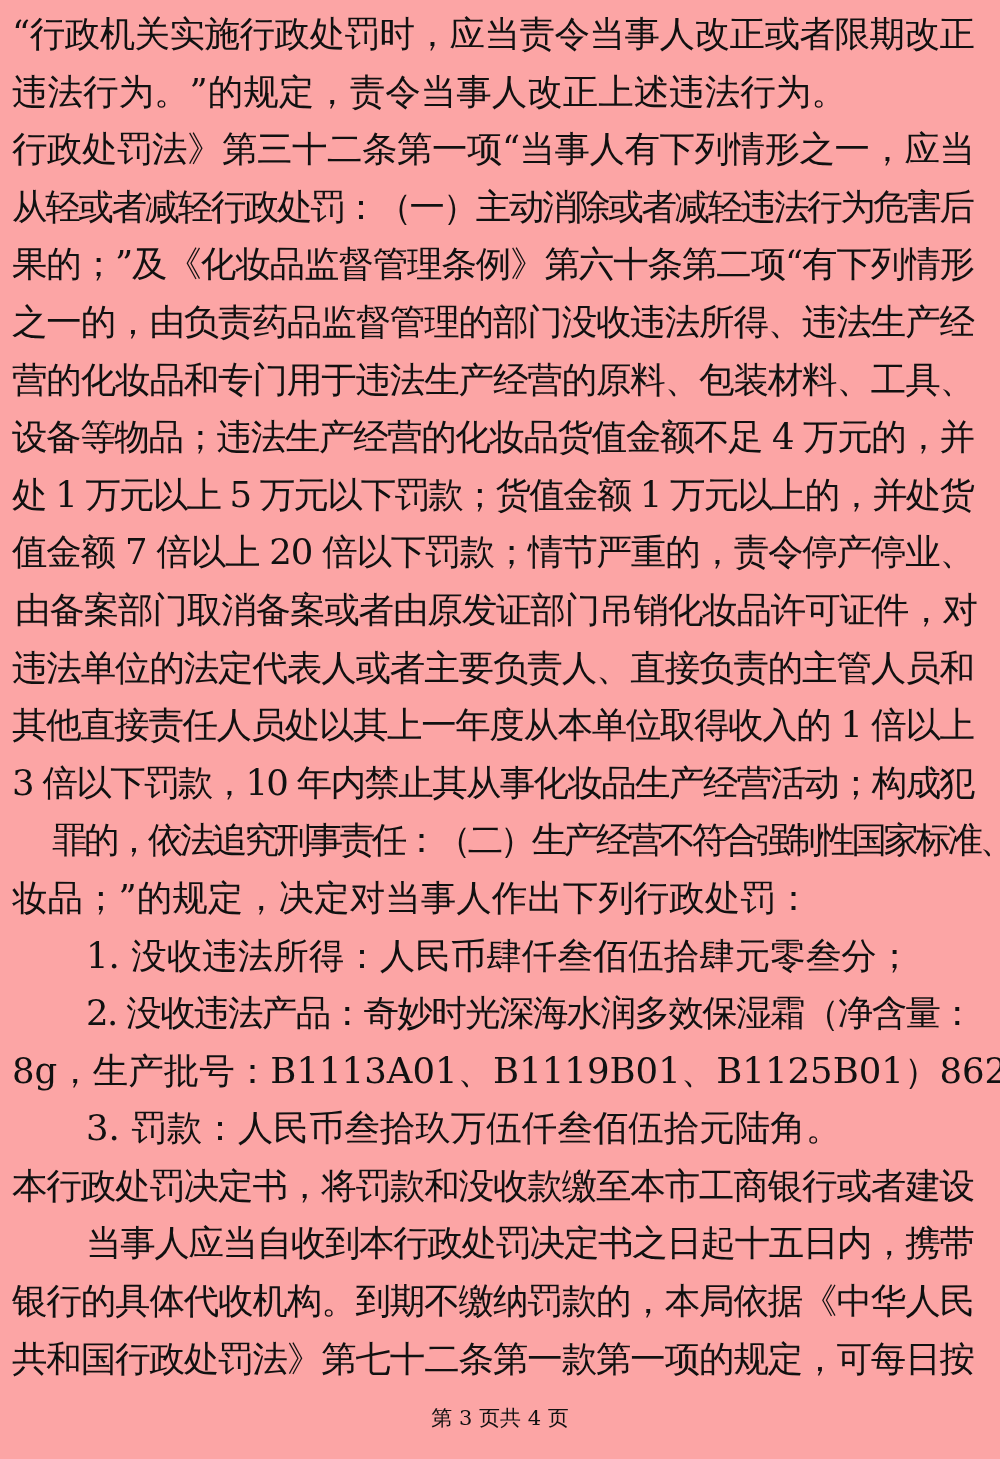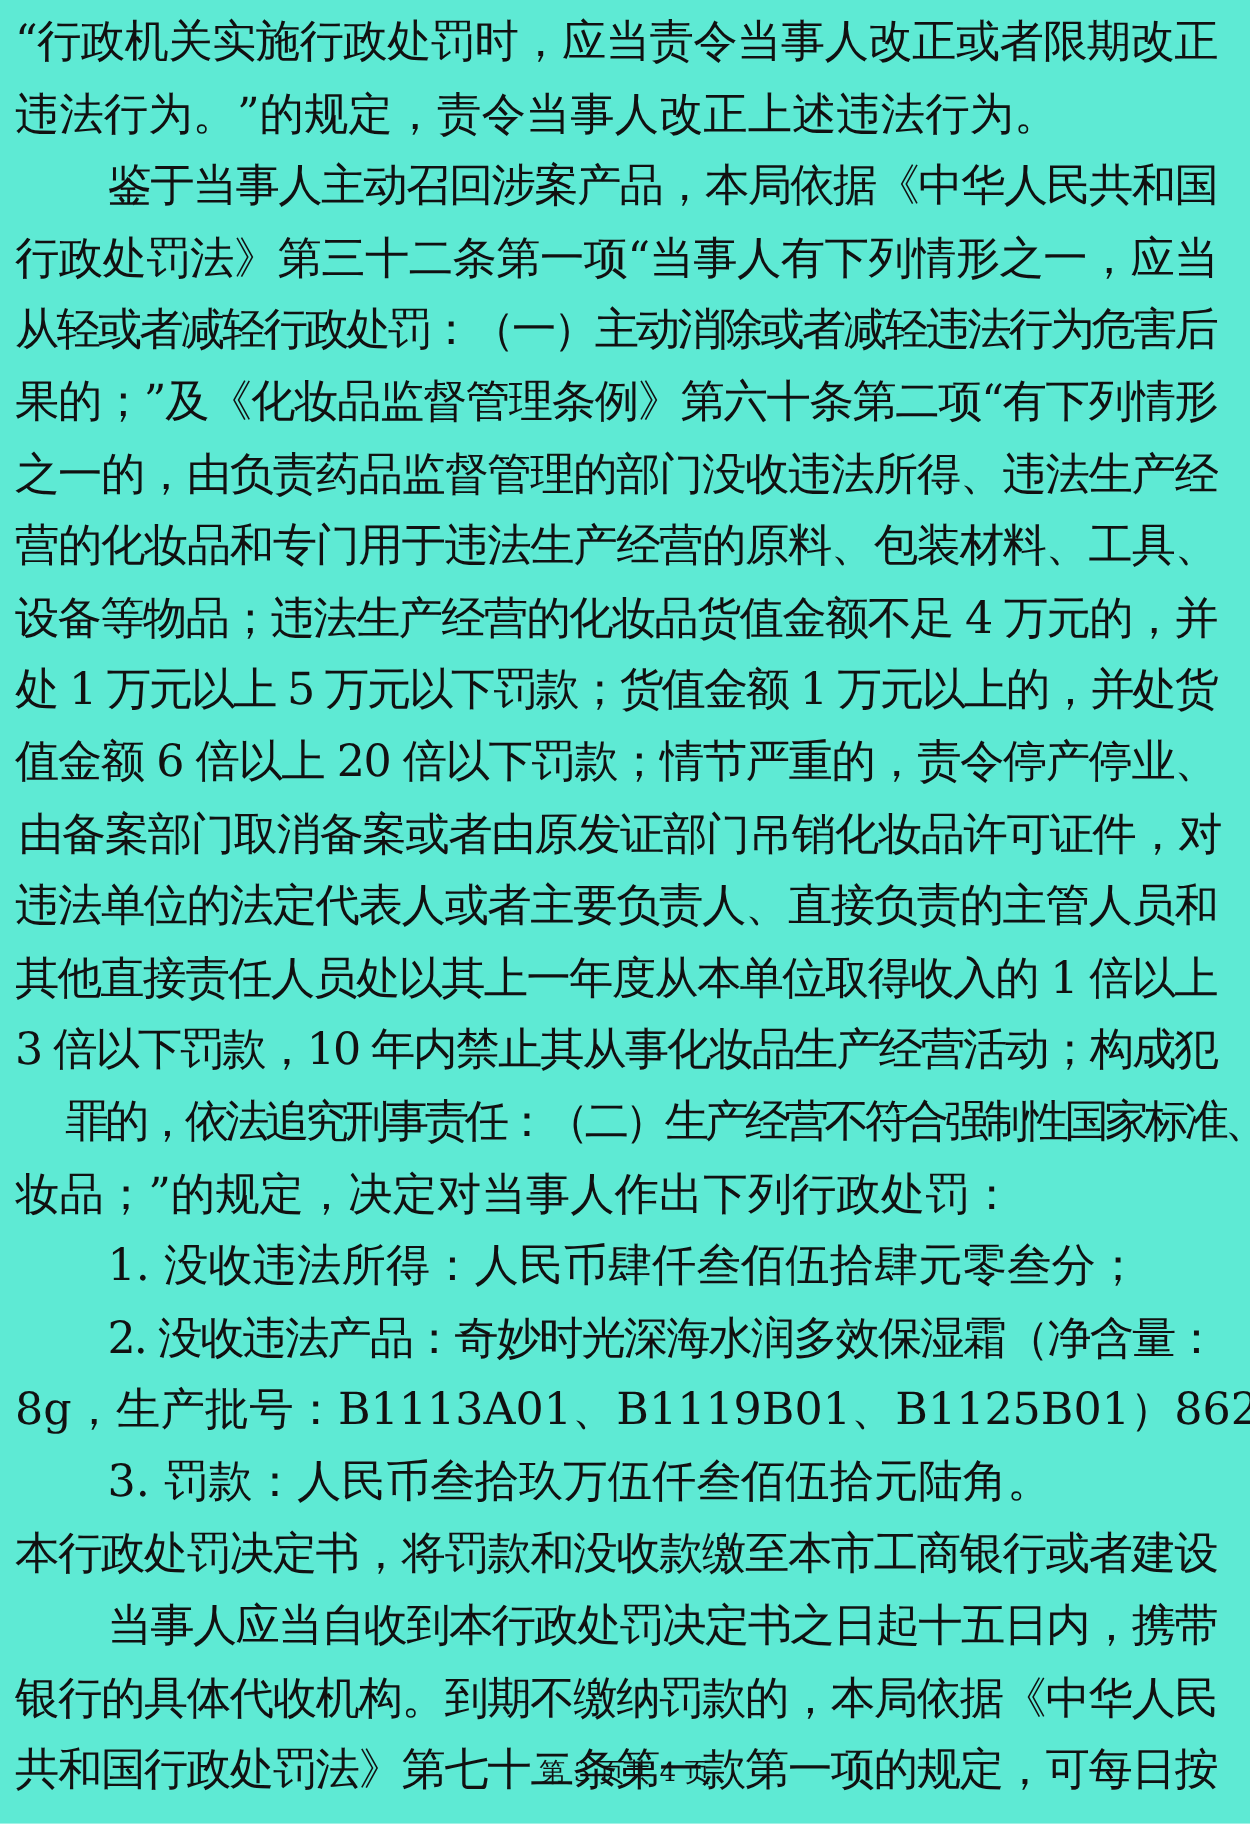--- a/index.html
+++ b/index.html
@@ -15,21 +15,21 @@
     font-family: "DejaVu Serif", "Liberation Serif", serif;
     color: #0a0a0a;
     overflow: hidden;
   }
   .page {
     position: absolute;
     left: 0;
     top: 0;
     width: 1000px;
     height: 1459px;
-    background: #5eead4;
+    background: #fca5a5;
   }
   .body-text {
     position: absolute;
     left: 12px;
     top: 5px;
     width: 968px;
   }
   .line {
     height: 57.6px;
     line-height: 57.6px;
@@ -64,23 +64,20 @@
   <div class="body-text">
 
     <div class="line" style="white-space: nowrap;">
       <span style="letter-spacing: -0.506px;">“行政机关实施行政处罚时，应当责令当事人改正或者限期改正</span>
     </div>
 
     <div class="line">
       <span>违法行为。”的规定，责令当事人改正上述违法行为。</span>
     </div>
 
-    <div class="line indent" style="white-space: nowrap;">
-      <span style="letter-spacing: -1.36px;">鉴于当事人主动召回涉案产品，本局依据《中华人民共和国</span>
-    </div>
 
     <div class="line" style="white-space: nowrap;">
       <span style="letter-spacing: -0.506px;">行政处罚法》第三十二条第一项“当事人有下列情形之一，应当</span>
     </div>
 
     <div class="line" style="white-space: nowrap;">
       <span style="letter-spacing: -2.375px;">从轻或者减轻行政处罚：（一）主动消除或者减轻违法行为危害后</span>
     </div>
 
     <div class="line" style="white-space: nowrap;">
@@ -97,21 +94,21 @@
 
     <div class="line" style="white-space: nowrap;">
       <span style="letter-spacing: -1.402px;">设备等物品；违法生产经营的化妆品货值金额不足 4 万元的，并</span>
     </div>
 
     <div class="line" style="white-space: nowrap;">
       <span style="letter-spacing: -1.817px;">处 1 万元以上 5 万元以下罚款；货值金额 1 万元以上的，并处货</span>
     </div>
 
     <div class="line" style="white-space: nowrap;">
-      <span style="letter-spacing: -1.207px;">值金额 6 倍以上 20 倍以下罚款；情节严重的，责令停产停业、</span>
+      <span style="letter-spacing: -1.207px;">值金额 7 倍以上 20 倍以下罚款；情节严重的，责令停产停业、</span>
     </div>
 
     <div class="line" style="white-space: nowrap; text-align: center;">
       <span style="letter-spacing: -1.148px;">由备案部门取消备案或者由原发证部门吊销化妆品许可证件，对</span>
     </div>
 
     <div class="line" style="white-space: nowrap;">
       <span style="letter-spacing: -1.148px;">违法单位的法定代表人或者主要负责人、直接负责的主管人员和</span>
     </div>
 

